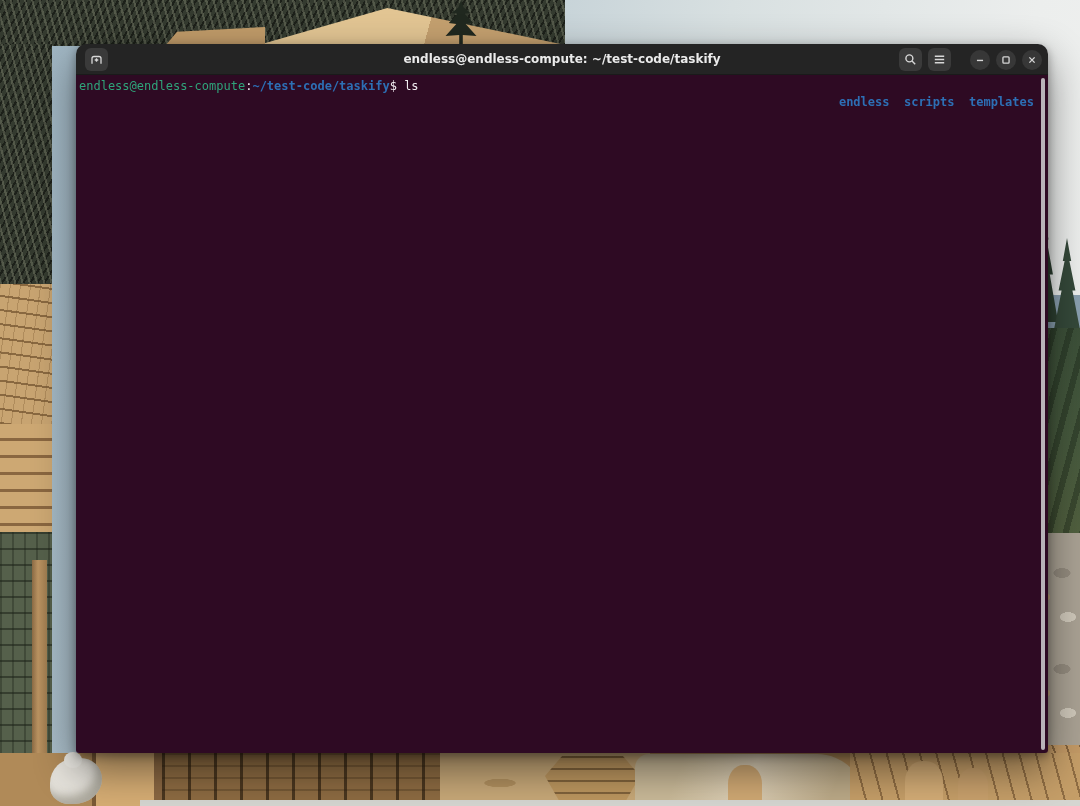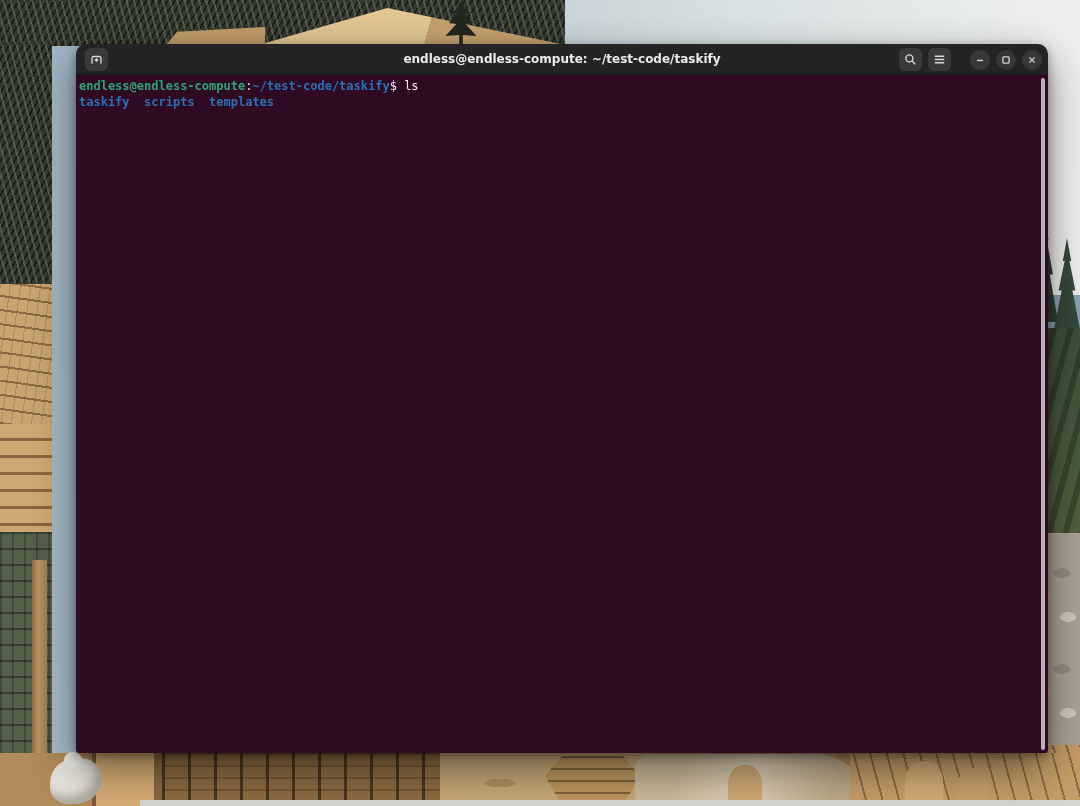--- a/index.html
+++ b/index.html
@@ -91,22 +91,22 @@
   .sq { width:23px; height:23px; border-radius:6px; background:#3a3a3a; }
   .circ { width:20px; height:20px; border-radius:50%; background:#373737; }
   .tb-btn svg { display:block; }
   .gap { width:7px; }
 
   
   .screen { position:relative; height:678px; background:var(--terminal-bg);
     border-radius:0 0 3px 3px; padding:4px 14px 4px 3px; cursor:text; }
   .tline { font-family:"DejaVu Sans Mono", monospace; font-size:12px; line-height:15.7px;
     white-space:pre; color:var(--terminal-text); }
-  .g { color:var(--prompt-green); font-weight:700; }
-  .b { color:var(--path-blue); font-weight:700; }
+  .g { color:var(--prompt-green); font-weight:400; }
+  .b { color:var(--path-blue); font-weight:700;text-align:right; }
   .cursor { display:inline-block; width:7px; height:13px; background:var(--cursor);
     vertical-align:-2px; }
   .scrollbar { position:absolute; right:3px; top:3px; bottom:3px; width:4px;
     background:var(--scrollbar); border-radius:2px; }
 </style>
 </head>
 <body>
 
 <div class="wallpaper">
   <div class="wp twigs twigs-top"></div>
@@ -188,16 +188,16 @@
           <svg width="14" height="14" viewBox="0 0 16 16" fill="none" stroke="#d6d6d6" stroke-width="1.6">
             <path d="M5 5 l6 6 M11 5 l-6 6"></path>
           </svg>
         </span>
       </button>
     </div>
   </div>
 
   <div class="screen">
     <div class="tline"><span class="g">endless@endless-compute</span><span>:</span><span class="b">~/test-code/taskify</span><span>$ </span><span>ls</span></div>
-    <div class="tline b">taskify  scripts  templates</div>
+    <div class="tline b">endless  scripts  templates</div>
     <div class="scrollbar"></div>
   </div>
 </div>
 
 </body></html>

